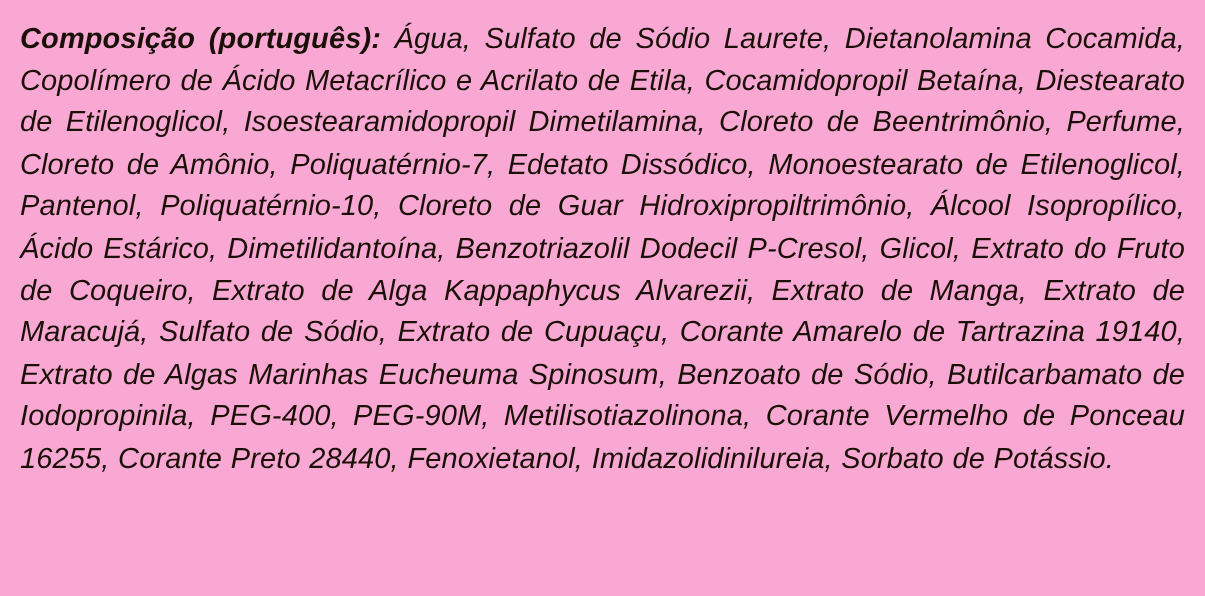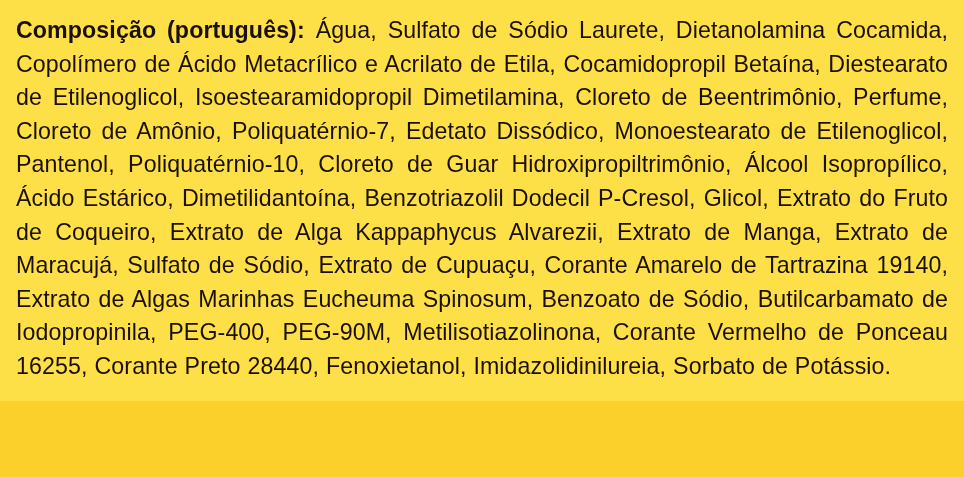--- a/index.html
+++ b/index.html
@@ -9,23 +9,24 @@
   body {
     width: 964px;
     height: 477px;
     background: #FBD02A;
     font-family: "Liberation Sans", sans-serif;
     overflow: hidden;
   }
   .label-panel {
     box-sizing: border-box;
     width: 964px;
-    height: 401px;
-    background: #fde047;
+    height: 477px;
+    background: #f9a8d4;
     padding: 14px 16px 10px 16px;
+    font-style: italic;
   }
   .ingredients-text {
     color: #1a1008;
     font-size: 23.2px;
     line-height: 33.6px;
     text-align: justify;
     text-justify: inter-word;
     letter-spacing: 0.1px;
     word-spacing: 0.4px;
     margin: 0;

